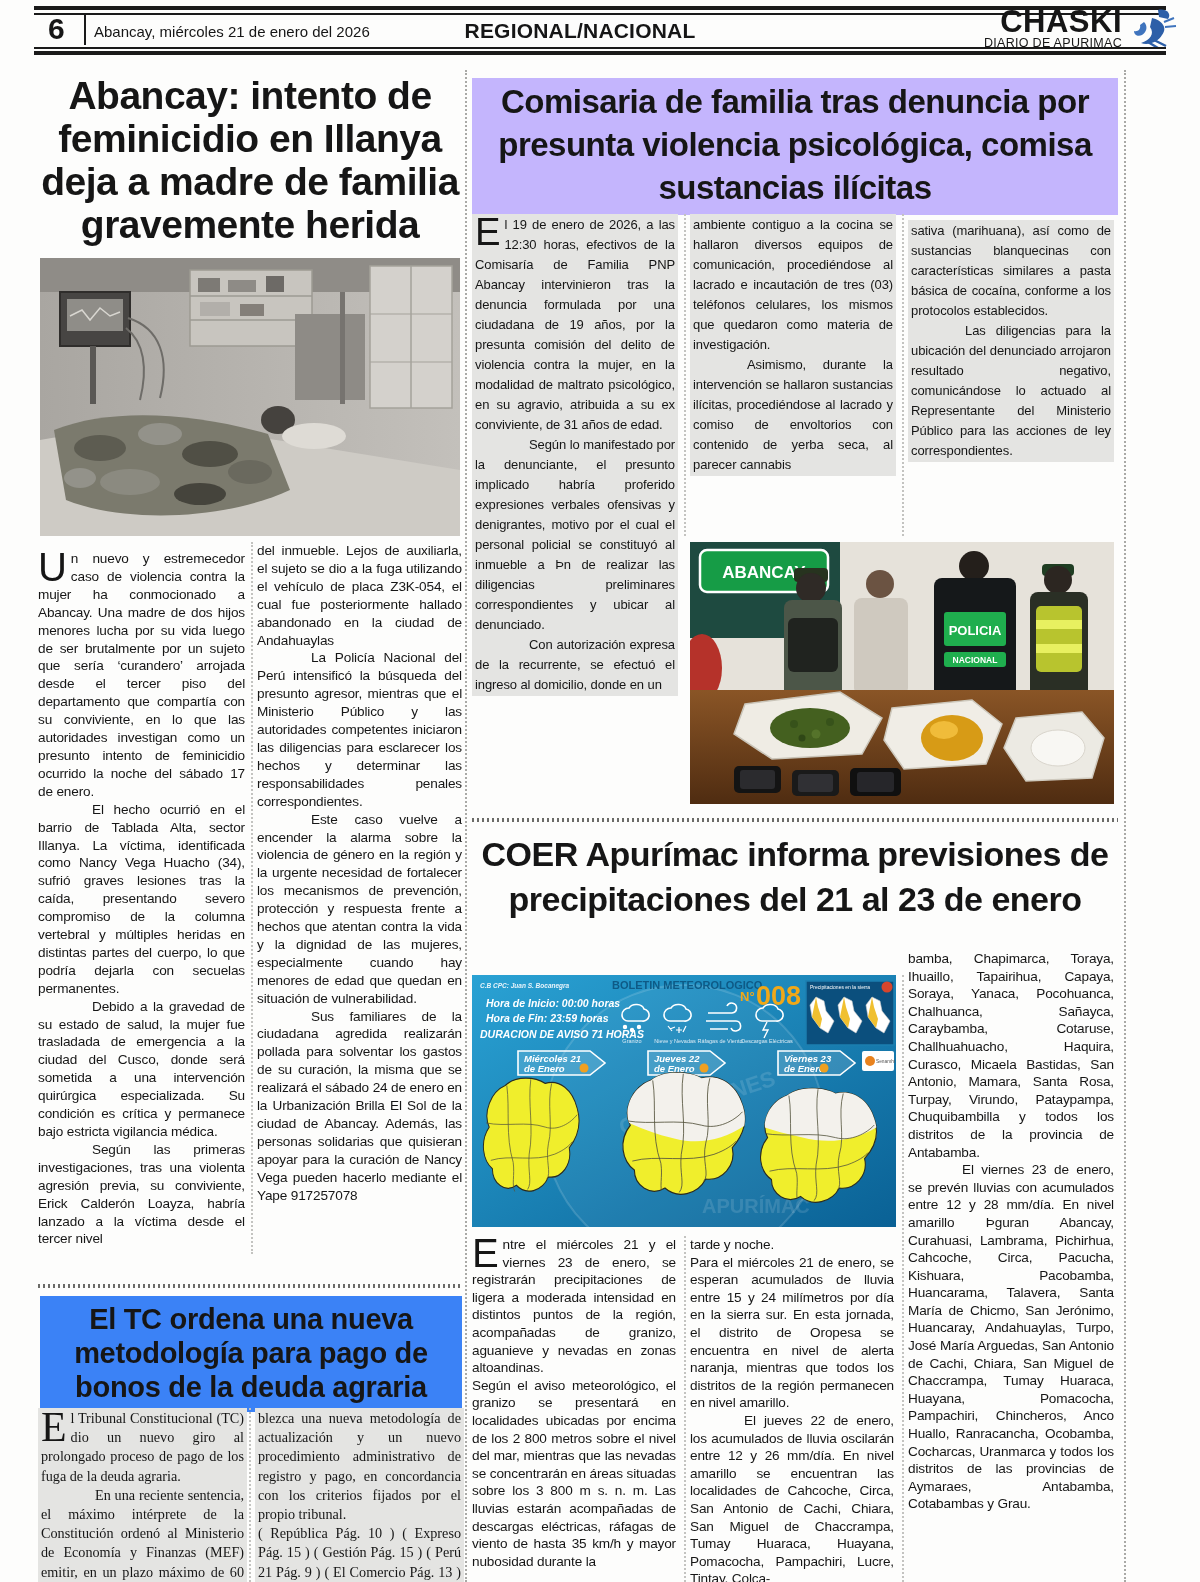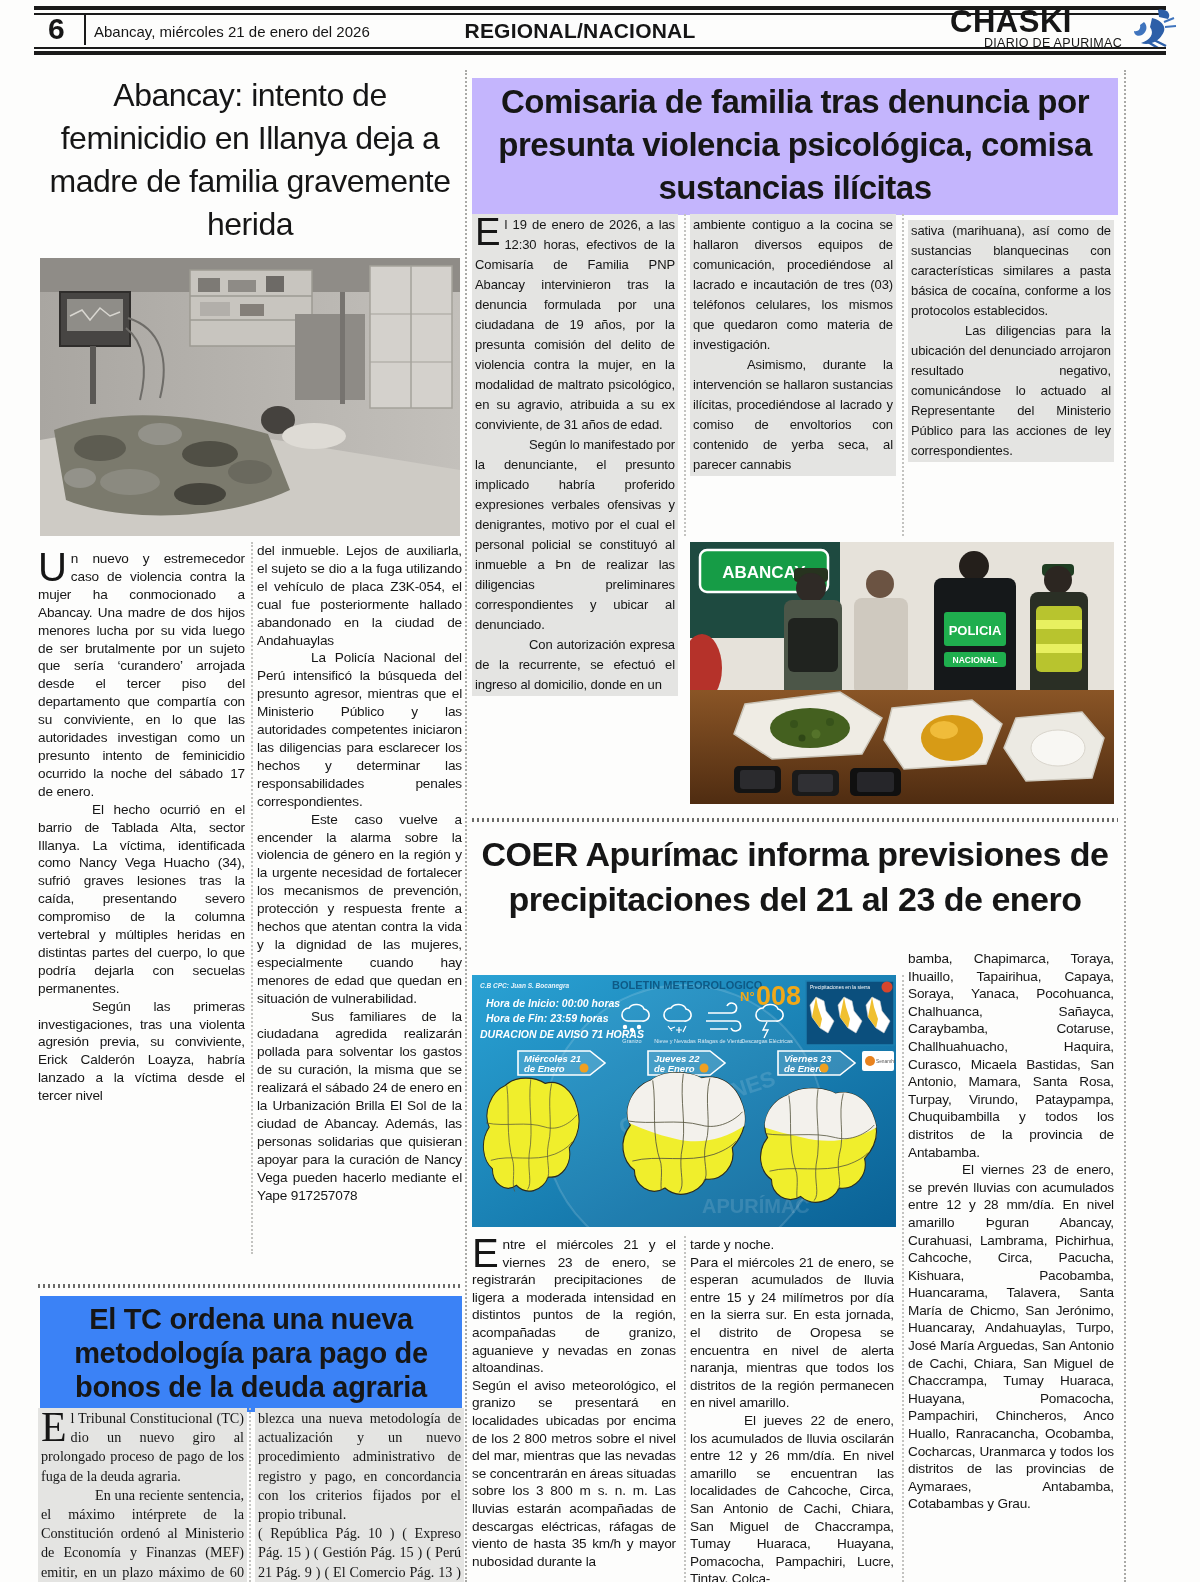--- a/index.html
+++ b/index.html
@@ -5,24 +5,24 @@
   html,body{margin:0;padding:0;background:#ffffff;}
   .page{position:relative;width:1200px;height:1582px;background:#fdfdfc;color:#161616;
         font-family:"Liberation Sans",sans-serif;overflow:hidden;}
   .abs{position:absolute;}
   
   .rule{position:absolute;left:34px;right:34px;background:#1a1a1a;}
   
   .hdr-num{font-size:30px;font-weight:bold;}
   .hdr-date{font-size:15px;}
   .hdr-section{font-size:21px;font-weight:bold;text-align:center;letter-spacing:.2px;}
-  .brand{font-size:31px;font-weight:bold;letter-spacing:.5px;line-height:30px;text-align:center;}
+  .brand{font-size:31px;font-weight:bold;letter-spacing:.5px;line-height:30px;text-align:right;}
   .brand-sub{font-size:12.5px;letter-spacing:.3px;text-align:right;}
   
-  .head1{font-size:32px;line-height:43px;font-weight:normal;text-align:center;letter-spacing:-.5px;}
+  .head1{font-size:39px;line-height:43px;font-weight:bold;text-align:center;letter-spacing:-.5px;}
   .head2{font-size:33px;line-height:43px;font-weight:bold;text-align:center;background:#c4b5fd;letter-spacing:-.5px;}
   .head3{font-size:34px;line-height:45px;font-weight:bold;text-align:center;letter-spacing:-.5px;}
   .head4{font-size:29px;line-height:34px;font-weight:bold;text-align:center;background:#3b82f6;letter-spacing:-.3px;}
   
   p{margin:0;text-align:justify;}
   .b1 p{font-size:13.6px;line-height:17.9px;letter-spacing:-.15px;}
   .b2 p{font-size:13px;line-height:20px;letter-spacing:-.1px;}
   .b3 p{font-size:13.6px;line-height:17.6px;letter-spacing:-.15px;}
   .b4 p{font-family:"Liberation Serif",serif;font-size:14.2px;line-height:19.2px;}
   .ind{text-indent:54px;}
@@ -106,20 +106,21 @@
       <ellipse cx="160" cy="236" rx="26" ry="11" fill="#45443c"></ellipse>
       <ellipse cx="210" cy="214" rx="22" ry="12" fill="#6a695e"></ellipse>
       <ellipse cx="40" cy="220" rx="16" ry="10" fill="#93928a"></ellipse>
     </g>
     <rect x="300" y="34" width="5" height="112" fill="#76736f"></rect>
   </svg>
 
   <div class="abs b1" style="left:38px;top:542px;width:207px;margin-top:8px;">
     <p class="dc">Un nuevo y estremecedor caso de violencia contra la mujer ha conmocionado a Abancay. Una madre de dos hijos menores lucha por su vida luego de ser brutalmente por un sujeto que sería ‘curandero’ arrojada desde el tercer piso del departamento que compartía con su conviviente, en lo que las autoridades investigan como un presunto intento de feminicidio ocurrido la noche del sábado 17 de enero.</p>
     <p class="ind">El hecho ocurrió en el barrio de Tablada Alta, sector Illanya. La víctima, identificada como Nancy Vega Huacho (34), sufrió graves lesiones tras la caída, presentando severo compromiso de la columna vertebral y múltiples heridas en distintas partes del cuerpo, lo que podría dejarla con secuelas permanentes.</p>
+    <p class="ind">Debido a la gravedad de su estado de salud, la mujer fue trasladada de emergencia a la ciudad del Cusco, donde será sometida a una intervención quirúrgica especializada. Su condición es crítica y permanece bajo estricta vigilancia médica.</p>
     <p class="ind">Según las primeras investigaciones, tras una violenta agresión previa, su conviviente, Erick Calderón Loayza, habría lanzado a la víctima desde el tercer nivel</p>
   </div>
   <div class="vdot" style="left:251px;top:542px;height:712px;border-left-color:#c3c3c0;"></div>
   <div class="abs b1" style="left:257px;top:542px;width:205px;">
     <p>del inmueble. Lejos de auxiliarla, el sujeto se dio a la fuga utilizando el vehículo de placa Z3K-054, el cual fue posteriormente hallado abandonado en la ciudad de Andahuaylas</p>
     <p class="ind">La Policía Nacional del Perú intensificó la búsqueda del presunto agresor, mientras que el Ministerio Público y las autoridades competentes iniciaron las diligencias para esclarecer los hechos y determinar las responsabilidades penales correspondientes.</p>
     <p class="ind">Este caso vuelve a encender la alarma sobre la violencia de género en la región y la urgente necesidad de fortalecer los mecanismos de prevención, protección y respuesta frente a hechos que atentan contra la vida y la dignidad de las mujeres, especialmente cuando hay menores de edad que quedan en situación de vulnerabilidad.</p>
     <p class="ind">Sus familiares de la ciudadana agredida realizarán pollada para solventar los gastos de su curación, la misma que se realizará el sábado 24 de enero en la Urbanización Brilla El Sol de la ciudad de Abancay.  Además, las personas solidarias que quisieran apoyar para la curación de Nancy Vega pueden hacerlo mediante el Yape 917257078</p>
   </div>
 

